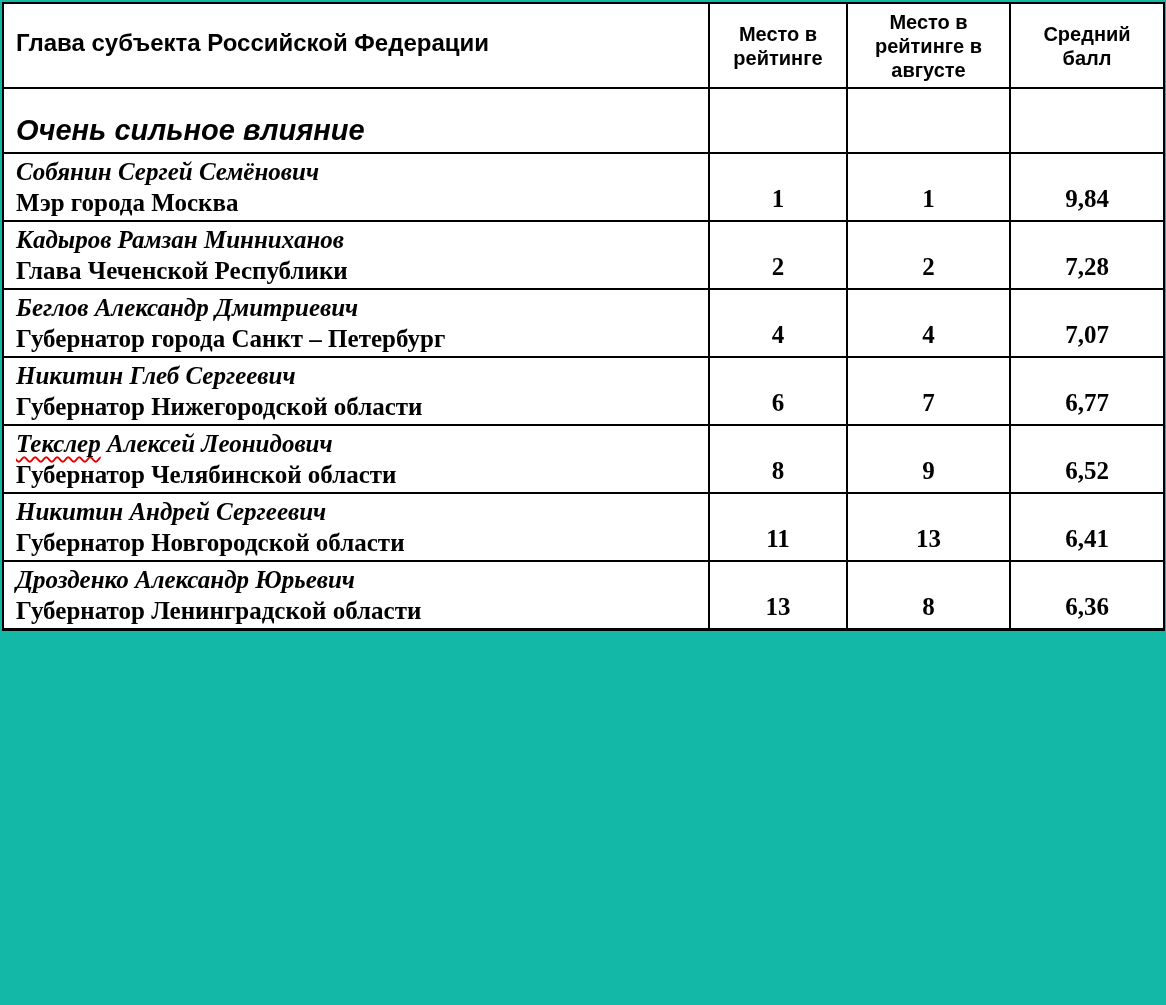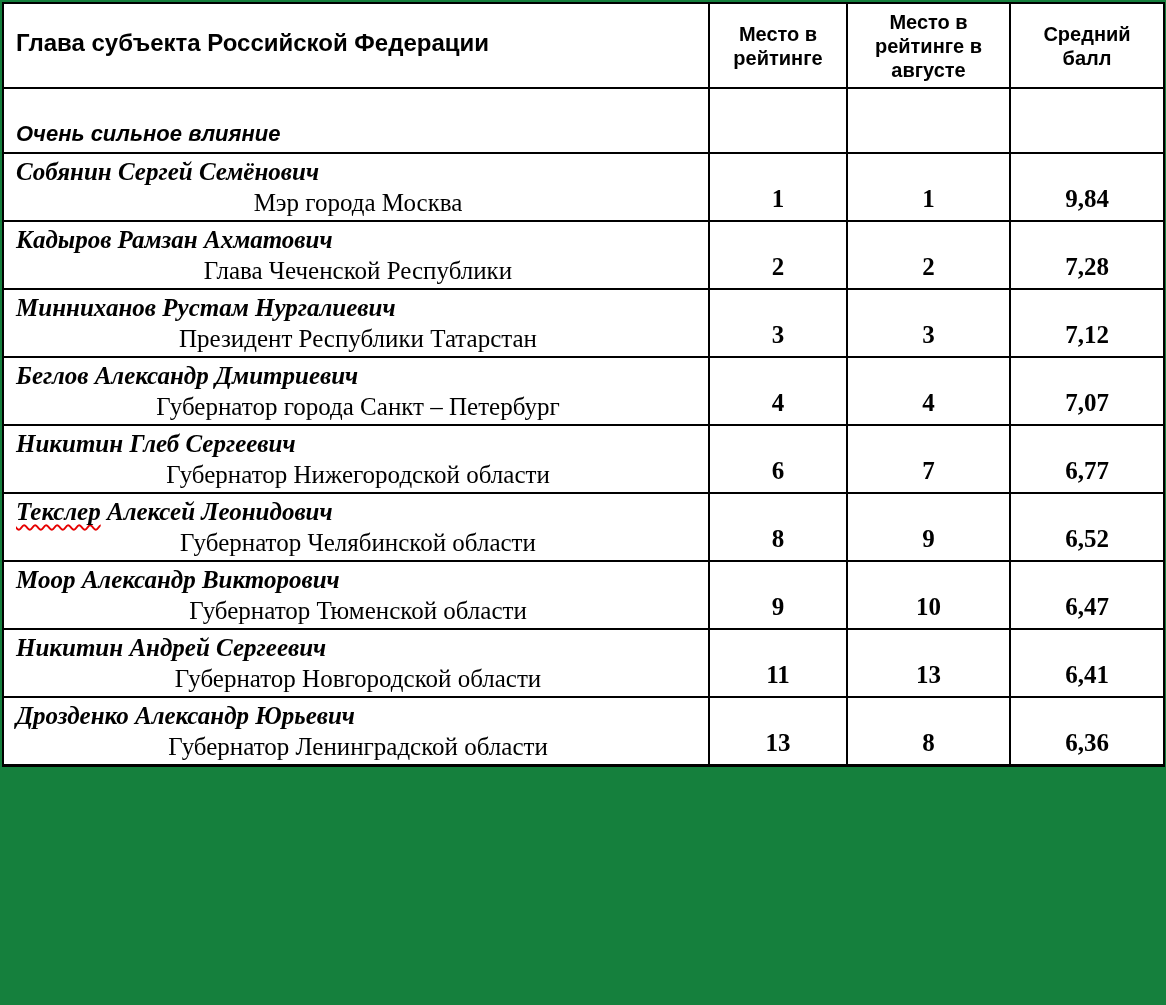--- a/index.html
+++ b/index.html
@@ -6,21 +6,21 @@
     margin: 0;
     padding: 0;
     background: #ffffff;
     width: 1166px;
     height: 1005px;
     overflow: hidden;
   }
   .doc {
     width: 1166px;
     height: 1005px;
-    background: #15803d;
+    background: #14b8a6;
     box-sizing: border-box;
     padding: 2px 2px 15px 2px;
   }
   table.rating {
     border-collapse: collapse;
     table-layout: fixed;
     width: 1161px;
     border: 2px solid #000000;
     border-bottom-width: 3px;
     background: #ffffff;
@@ -49,36 +49,36 @@
     text-align: center;
     vertical-align: middle;
     padding: 2px 6px;
   }
   
   tr.row-section { height: 65px; }
   td.section-cell {
     font-family: "Liberation Sans", sans-serif;
     font-weight: bold;
     font-style: italic;
-    font-size: 22px;
+    font-size: 29px;
     text-align: left;
     vertical-align: bottom;
     padding: 0 8px 5px 12px;
   }
   
   tr.row-data { height: 65px; }
   td.name-cell {
     vertical-align: top;
     padding: 2px 8px 2px 12px;
     font-family: "Liberation Serif", serif;
     font-size: 25px;
     line-height: 31px;
   }
   .gov-name { font-weight: bold; white-space: nowrap; font-style: italic; }
-  .gov-pos  { font-weight: normal; white-space: nowrap; text-align: center; }
+  .gov-pos  { font-weight: bold; white-space: nowrap; }
   td.num-cell {
     vertical-align: bottom;
     text-align: center;
     padding: 2px 4px 7px 4px;
     font-family: "Liberation Serif", serif;
     font-weight: bold;
     font-size: 25px;
   }
   
   .spellcheck {
@@ -122,37 +122,28 @@
       <div class="gov-name">Собянин Сергей Семёнович</div>
       <div class="gov-pos">Мэр города Москва</div>
     </td>
     <td class="num-cell">1</td>
     <td class="num-cell">1</td>
     <td class="num-cell">9,84</td>
   </tr>
 
   <tr class="row-data">
     <td class="name-cell">
-      <div class="gov-name">Кадыров Рамзан Ахматович</div>
+      <div class="gov-name">Кадыров Рамзан Минниханов</div>
       <div class="gov-pos">Глава Чеченской Республики</div>
     </td>
     <td class="num-cell">2</td>
     <td class="num-cell">2</td>
     <td class="num-cell">7,28</td>
   </tr>
 
-  <tr class="row-data">
-    <td class="name-cell">
-      <div class="gov-name">Минниханов Рустам Нургалиевич</div>
-      <div class="gov-pos">Президент Республики Татарстан</div>
-    </td>
-    <td class="num-cell">3</td>
-    <td class="num-cell">3</td>
-    <td class="num-cell">7,12</td>
-  </tr>
 
   <tr class="row-data">
     <td class="name-cell">
       <div class="gov-name">Беглов Александр Дмитриевич</div>
       <div class="gov-pos">Губернатор города Санкт – Петербург</div>
     </td>
     <td class="num-cell">4</td>
     <td class="num-cell">4</td>
     <td class="num-cell">7,07</td>
   </tr>
@@ -172,29 +163,20 @@
   <tr class="row-data">
     <td class="name-cell">
       <div class="gov-name"><span class="spellcheck">Текслер</span> <span>Алексей Леонидович</span></div>
       <div class="gov-pos">Губернатор Челябинской области</div>
     </td>
     <td class="num-cell">8</td>
     <td class="num-cell">9</td>
     <td class="num-cell">6,52</td>
   </tr>
 
-  <tr class="row-data">
-    <td class="name-cell">
-      <div class="gov-name">Моор Александр Викторович</div>
-      <div class="gov-pos">Губернатор Тюменской области</div>
-    </td>
-    <td class="num-cell">9</td>
-    <td class="num-cell">10</td>
-    <td class="num-cell">6,47</td>
-  </tr>
 
 
   <tr class="row-data">
     <td class="name-cell">
       <div class="gov-name">Никитин Андрей Сергеевич</div>
       <div class="gov-pos">Губернатор Новгородской области</div>
     </td>
     <td class="num-cell">11</td>
     <td class="num-cell">13</td>
     <td class="num-cell">6,41</td>

